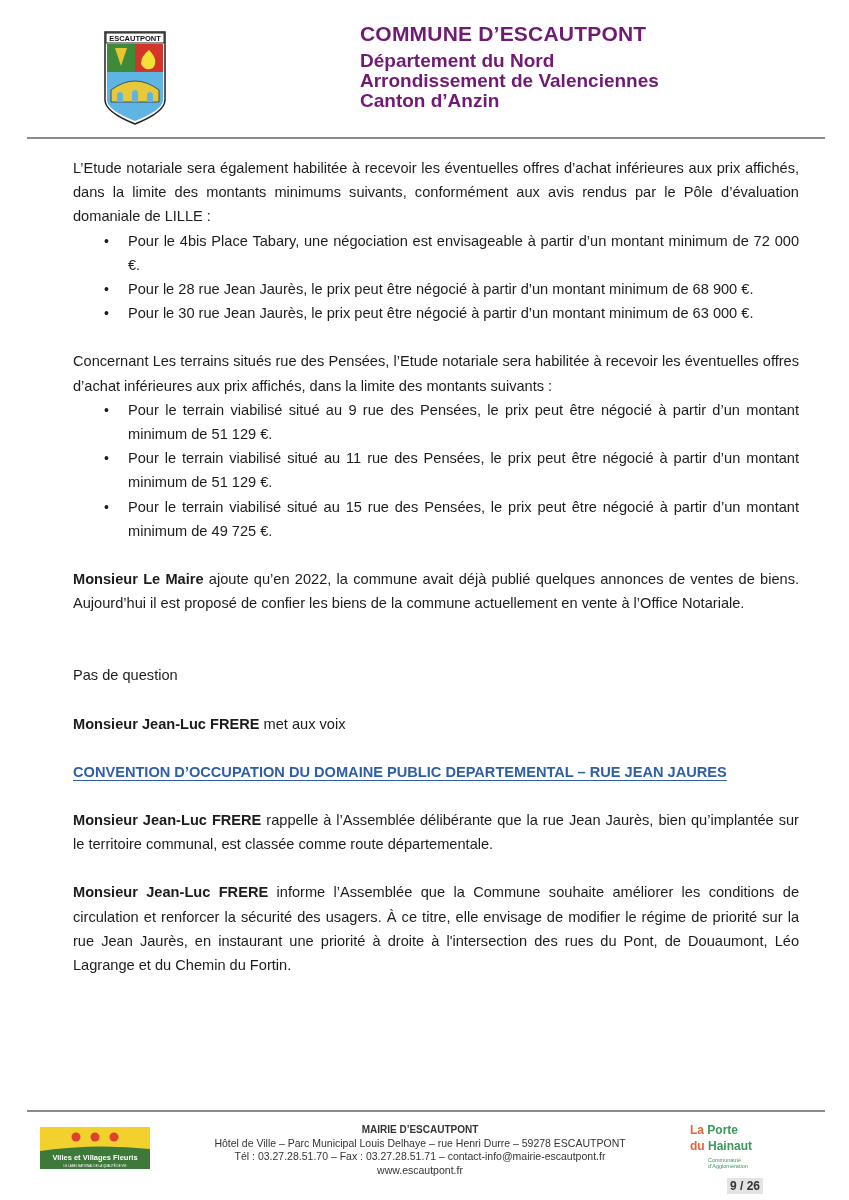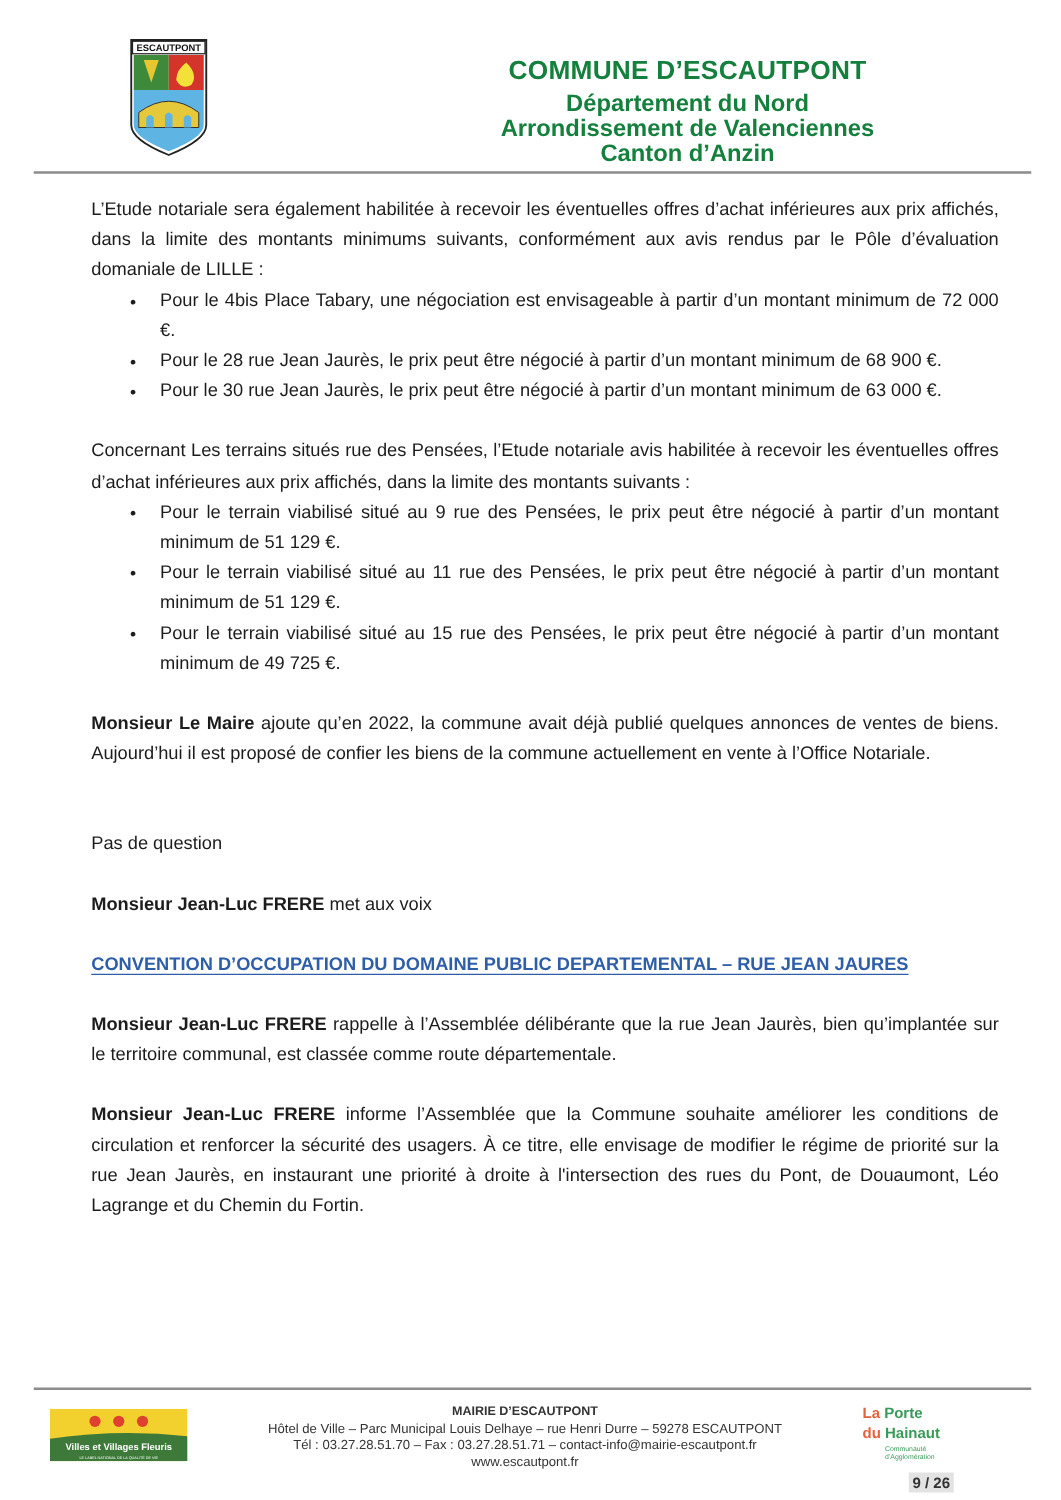--- a/index.html
+++ b/index.html
@@ -2,21 +2,21 @@
 <html><head>
 <meta charset="utf-8">
 <style>
   html, body { margin: 0; padding: 0; background: #ffffff; }
   body {
     width: 849px; height: 1200px; position: relative; overflow: hidden;
     font-family: "Liberation Sans", sans-serif; color: #1a1a1a;
   }
   
   .crest { position: absolute; left: 103px; top: 30px; width: 64px; height: 96px; }
-  .header-text { position: absolute; left: 360px; top: 44px; width: 380px; text-align: center; color: #15803d; }
+  .header-text { position: absolute; left: 360px; top: 21px; width: 380px; color: #701a75; }
   .header-title { font-size: 21px; font-weight: bold; letter-spacing: 0.2px; line-height: 26px; }
   .header-line { font-size: 19px; font-weight: bold; line-height: 20px; }
   .header-line.first { margin-top: 4px; }
   .rule-top { position: absolute; left: 27px; top: 137px; width: 798px; height: 2px; background: #8c8c8c; }
   .rule-bottom { position: absolute; left: 27px; top: 1110px; width: 798px; height: 2px; background: #8c8c8c; }
 
   
   .content { position: absolute; left: 73px; top: 156px; width: 726px; font-size: 14.6px; line-height: 24.2px; color: #1c1c1c; }
   .content p { margin: 0; text-align: justify; }
   .content ul { margin: 0; padding: 0; list-style: none; }
@@ -63,21 +63,21 @@
 <div class="rule-top"></div>
 
 <div class="content">
   <p>L’Etude notariale sera également habilitée à recevoir les éventuelles offres d’achat inférieures aux prix affichés, dans la limite des montants minimums suivants, conformément aux avis rendus par le Pôle d’évaluation domaniale de LILLE :</p>
   <ul>
     <li><span class="bullet">•</span><span>Pour le 4bis Place Tabary, une négociation est envisageable à partir d’un montant minimum de 72 000 €.</span></li>
     <li><span class="bullet">•</span><span>Pour le 28 rue Jean Jaurès, le prix peut être négocié à partir d’un montant minimum de 68 900 €.</span></li>
     <li><span class="bullet">•</span><span>Pour le 30 rue Jean Jaurès, le prix peut être négocié à partir d’un montant minimum de 63 000 €.</span></li>
   </ul>
   <div class="gap"></div>
-  <p>Concernant Les terrains situés rue des Pensées, l’Etude notariale avis habilitée à recevoir les éventuelles offres d’achat inférieures aux prix affichés, dans la limite des montants suivants :</p>
+  <p>Concernant Les terrains situés rue des Pensées, l’Etude notariale sera habilitée à recevoir les éventuelles offres d’achat inférieures aux prix affichés, dans la limite des montants suivants :</p>
   <ul>
     <li><span class="bullet">•</span><span>Pour le terrain viabilisé situé au 9 rue des Pensées, le prix peut être négocié à partir d’un montant minimum de 51 129 €.</span></li>
     <li><span class="bullet">•</span><span>Pour le terrain viabilisé situé au 11 rue des Pensées, le prix peut être négocié à partir d’un montant minimum de 51 129 €.</span></li>
     <li><span class="bullet">•</span><span>Pour le terrain viabilisé situé au 15 rue des Pensées, le prix peut être négocié à partir d’un montant minimum de 49 725 €.</span></li>
   </ul>
   <div class="gap"></div>
   <p><b>Monsieur Le Maire</b><span> ajoute qu’en 2022, la commune avait déjà publié quelques annonces de ventes de biens. Aujourd’hui il est proposé de confier les biens de la commune actuellement en vente à l’Office Notariale.</span></p>
   <div class="gap"></div>
   <div class="gap"></div>
   <p>Pas de question</p>

